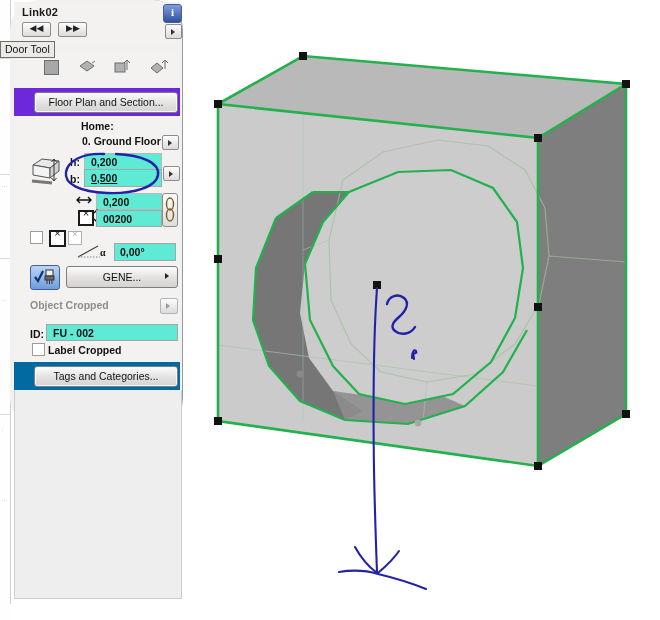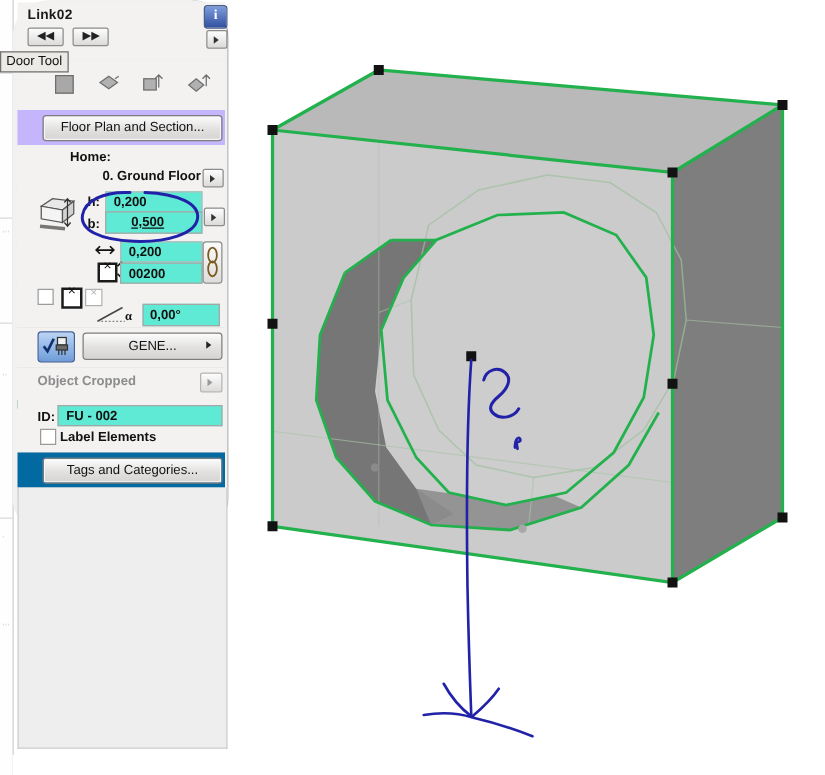--- a/index.html
+++ b/index.html
@@ -134,47 +134,47 @@
         </svg>
       </div>
       <div class="geoicon" style="left:134px;">
         <svg width="22" height="22" viewBox="0 0 22 22">
           <polygon points="3,12 9,7 15,12 9,17" fill="#b1b1b1" stroke="#6d6d6d" stroke-width="1"></polygon>
           <path d="M17,13 L17,4 M14,7 L17,4 L20,7" stroke="#6d6d6d" stroke-width="1" fill="none"></path>
         </svg>
       </div>
     </div>
 
-    <div style="position:absolute;left:4px;top:88px;width:166px;height:28px;background:#c4b5fd;border-bottom:1px solid #d6d4d2;">
+    <div style="position:absolute;left:4px;top:88px;width:166px;height:28px;background:#6d28d9;border-bottom:1px solid #d6d4d2;">
       <div class="btn outline" style="left:20px;top:4px;width:142px;height:19px;line-height:19px;">Floor Plan and Section...</div>
     </div>
 
     <div style="position:absolute;left:4px;top:116px;width:166px;height:36px;background:#f3f2f1;border-bottom:1px solid #d6d4d2;">
-      <div class="lbl b" style="left:4px;top:4px;padding-left:38px;">Home:</div>
+      <div class="lbl b" style="left:29px;top:4px;padding-left:38px;">Home:</div>
       <div class="lbl b" style="left:68px;top:19px;">0. Ground Floor</div>
       <div class="arrowbtn" style="left:148px;top:19px;"></div>
     </div>
 
     <div style="position:absolute;left:4px;top:152px;width:166px;height:40px;background:#f3f2f1;border-bottom:1px solid #d6d4d2;">
       <div style="position:absolute;left:16px;top:3px;">
         <svg width="34" height="34" viewBox="0 0 34 34">
           <polygon points="3,10 12,4 29,6 20,13" fill="#e8e8e8" stroke="#555" stroke-width="1"></polygon>
           <polygon points="3,10 20,13 20,23 3,20" fill="#f4f4f4" stroke="#555" stroke-width="1"></polygon>
           <polygon points="20,13 29,6 29,16 20,23" fill="#d2d2d2" stroke="#555" stroke-width="1"></polygon>
           <path d="M2,26 L22,28" stroke="#777" stroke-width="3"></path>
           <path d="M24,5 L24,25 M21.5,7 L24,4 L26.5,7 M21.5,23 L24,26 L26.5,23" stroke="#333" stroke-width="1" fill="none"></path>
         </svg>
       </div>
       <div class="lbl b" style="left:56px;top:4px;">h:</div>
       <div class="field flat" style="left:70px;top:1px;width:76px;height:15px;">
         <span style="left:6px;top:2px;">0,200</span>
       </div>
       <div class="lbl b" style="left:56px;top:21px;">b:</div>
       <div class="field" style="left:70px;top:17px;width:76px;height:16px;">
-        <span style="left:20px;top:2px;text-decoration:underline;">0,500</span>
+        <span style="left:6px;top:2px;text-decoration:underline;">0,500</span>
       </div>
       <div class="arrowbtn" style="left:149px;top:14px;"></div>
     </div>
 
     <div style="position:absolute;left:4px;top:192px;width:166px;height:36px;background:#f3f2f1;border-bottom:1px solid #d6d4d2;">
       <div style="position:absolute;left:62px;top:2px;">
         <svg width="16" height="12" viewBox="0 0 16 12">
           <path d="M1,6 L15,6 M4,3 L1,6 L4,9 M12,3 L15,6 L12,9" stroke="#111" stroke-width="1.4" fill="none"></path>
         </svg>
       </div>
@@ -232,21 +232,21 @@
       <div class="lbl dimmed b" style="left:16px;top:5px;">Object Cropped</div>
       <div class="arrowbtn dim" style="left:146px;top:4px;width:16px;height:14px;"></div>
     </div>
 
     <div style="position:absolute;left:4px;top:320px;width:166px;height:42px;background:#f3f2f1;border-bottom:1px solid #d6d4d2;">
       <div class="lbl b" style="left:16px;top:8px;">ID:</div>
       <div class="field" style="left:32px;top:4px;width:130px;height:15px;">
         <span style="left:6px;top:2px;">FU - 002</span>
       </div>
       <div class="chk" style="left:18px;top:23px;"></div>
-      <div class="lbl b" style="left:34px;top:24px;">Label Elements</div>
+      <div class="lbl b" style="left:34px;top:24px;">Label Cropped</div>
     </div>
 
     <div style="position:absolute;left:4px;top:362px;width:166px;height:28px;background:#0369a1;border-bottom:1px solid #d6d4d2;">
       <div class="btn outline" style="left:20px;top:4px;width:142px;height:19px;line-height:19px;">Tags and Categories...</div>
     </div>
 
     <div style="position:absolute;left:4px;top:390px;width:166px;height:208px;background:#eeeeee;border:1px solid #cfcdcb;border-top:none;"></div>
   </div>
 
   <div class="bottomstrip"></div>

